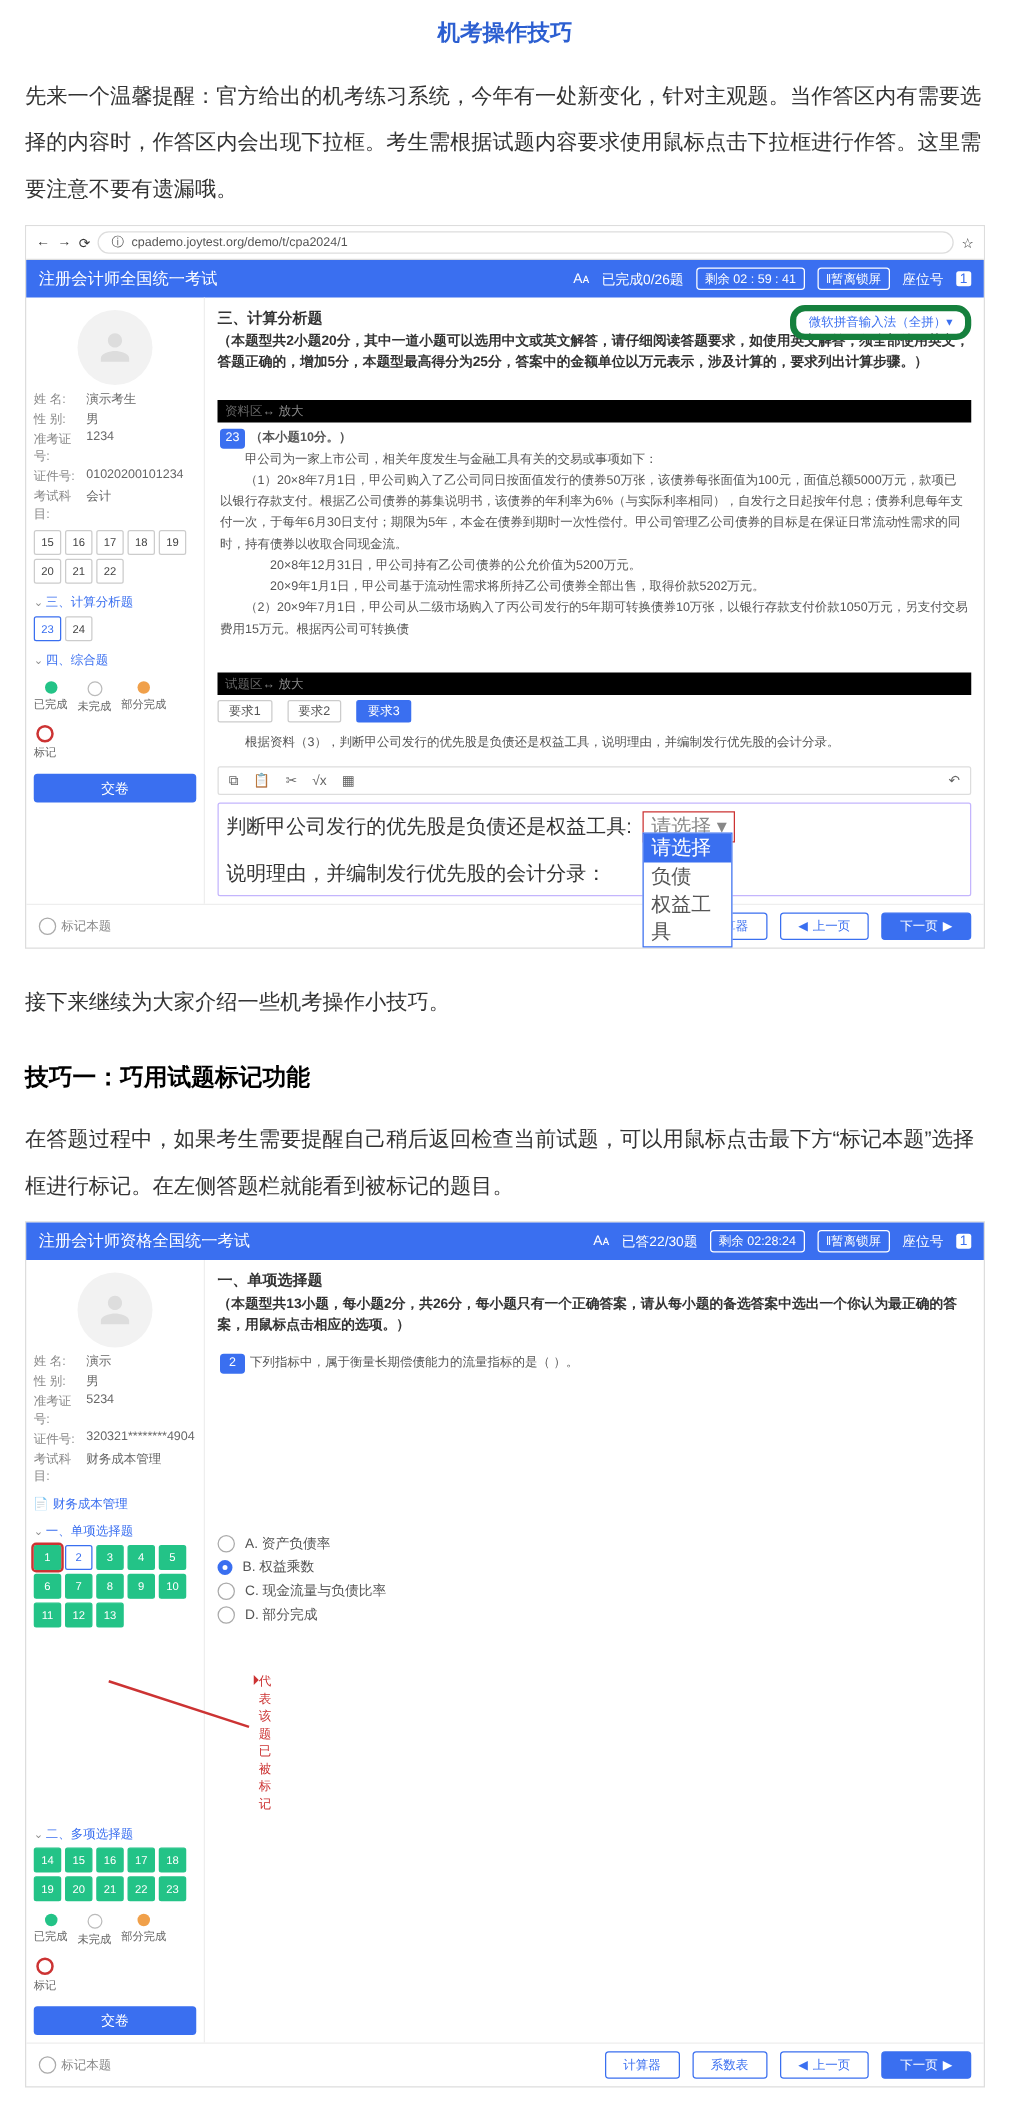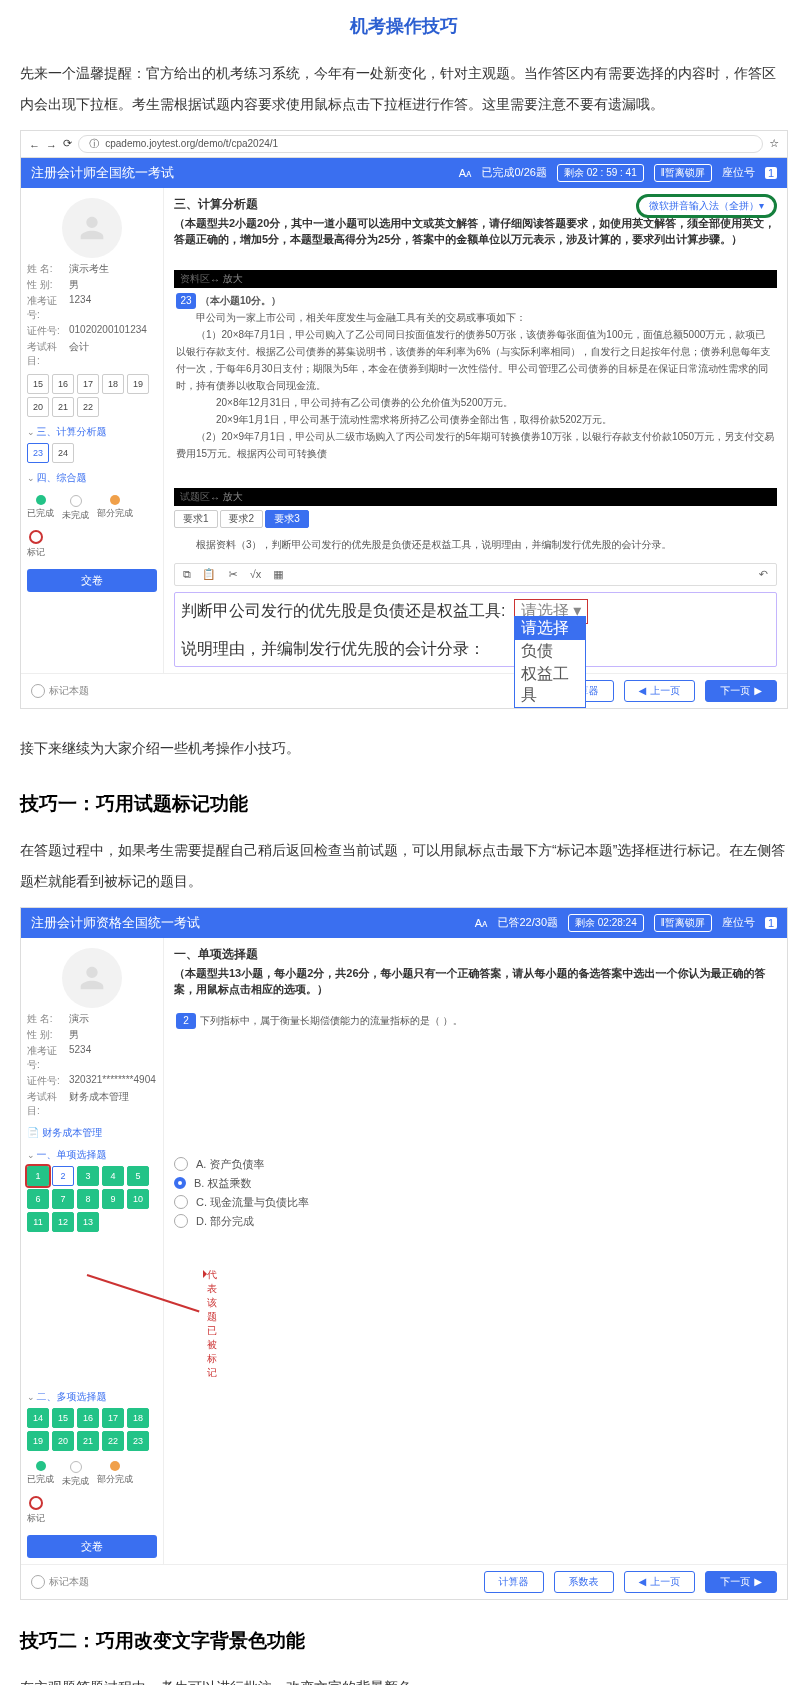--- a/index.html
+++ b/index.html
@@ -1,18 +1,18 @@
 <!DOCTYPE html>
 <html><head>
 <meta charset="utf-8">
 <style>
 body{margin:0;font-family:"Microsoft YaHei",sans-serif;font-size:14px;color:#333;background:#fff;width:808px}
 .doc{padding:8px 20px}
 .title{color:#2c5fd1;font-weight:bold;text-align:center;font-size:18px;margin:6px 0 20px}
-.para{line-height:2.2;margin:10px 0;font-size:14px}
+.para{line-height:2.2;margin:10px 0;font-size:17px}
 .tip-title{color:#000000;font-weight:bold;font-size:19px;margin:28px 0 18px}
 
 .shot{border:1px solid #ddd;margin:10px 0 24px;font-size:11px;color:#333;background:#fff;position:relative}
 .browser-bar{background:#fff;border-bottom:1px solid #ddd;padding:4px 8px;display:flex;align-items:center;gap:6px}
 .url-box{flex:1;border:1px solid #ddd;border-radius:10px;padding:1px 10px;font-size:10px;color:#555;display:flex;gap:6px;align-items:center}
 .header-bar{background:#3a6ff0;color:#fff;display:flex;align-items:center;padding:6px 10px;font-size:11px}
 .header-bar .left{font-size:13px}
 .header-bar .right{margin-left:auto;display:flex;align-items:center;gap:10px}
 .pill{border:1px solid #fff;border-radius:3px;padding:1px 6px;font-size:10px}
 .seat{background:#fff;color:#3a6ff0;border-radius:2px;padding:0 3px}
@@ -28,26 +28,26 @@
 .qnum{width:20px;height:18px;border:1px solid #ccc;border-radius:2px;display:flex;align-items:center;justify-content:center;font-size:9px;color:#444;background:#fff}
 .qnum.done{background:#23c387;color:#fff;border-color:#23c387}
 .qnum.cur{border-color:#3a6ff0;color:#3a6ff0}
 .legend{display:flex;gap:8px;margin-top:10px;flex-wrap:wrap}
 .lg{display:flex;flex-direction:column;align-items:center;font-size:9px;color:#666}
 .dot{width:10px;height:10px;border-radius:50%;margin-bottom:2px}
 .submit-btn{background:#3a6ff0;color:#fff;text-align:center;border-radius:3px;padding:4px 0;margin-top:10px;font-size:11px}
 .qpanel{flex:1;padding:6px 10px;position:relative}
 .qtitle{font-weight:bold;font-size:12px;margin:2px 0}
 .qinstr{font-weight:bold;font-size:11px;line-height:1.5}
-.ime-pill{position:absolute;right:10px;top:6px;border:3px solid #15803d;color:#3a6ff0;border-radius:12px;padding:2px 10px;font-size:10px}
+.ime-pill{position:absolute;right:10px;top:6px;border:5px solid #15803d;color:#3a6ff0;border-radius:12px;padding:2px 10px;font-size:10px}
 .zone-lab{background:#000000;display:flex;align-items:center;justify-content:flex-start;font-size:10px;color:#666;padding:2px 6px;margin-top:22px}
 .expand{color:#888}
 .badge{display:inline-block;background:#3a6ff0;color:#fff;border-radius:3px;width:20px;height:16px;text-align:center;font-size:10px;line-height:16px;margin-right:4px}
 .mat{font-size:10px;color:#555;line-height:1.7;padding:4px 2px}
-.reqtabs{display:flex;gap:2px;margin:4px 0}
+.reqtabs{display:flex;gap:12px;margin:4px 0}
 .reqtab{border:1px solid #ccc;border-radius:2px;padding:1px 8px;font-size:10px;color:#555;background:#fff}
 .reqtab.on{background:#3a6ff0;color:#fff;border-color:#3a6ff0}
 .toolbar{border:1px solid #ddd;border-radius:2px;display:flex;gap:12px;padding:4px 8px;font-size:11px;color:#666;align-items:center;margin:6px 0}
 .toolbar .redo{margin-left:auto}
 .ansbox{border:1px solid #c4b5fd;border-radius:2px;padding:6px;font-size:16px;min-height:40px}
 .dd{border:1px solid #c33;display:inline-block;padding:1px 6px;margin-left:4px;color:#888;position:relative}
 .dd-menu{position:absolute;top:16px;left:-1px;border:1px solid #3a6ff0;background:#fff;width:70px;z-index:2}
 .dd-menu div{padding:1px 6px;color:#555}
 .dd-menu div.sel{background:#3a6ff0;color:#fff}
 .footer{border-top:1px solid #eee;display:flex;align-items:center;gap:10px;padding:6px 10px;font-size:10px}

